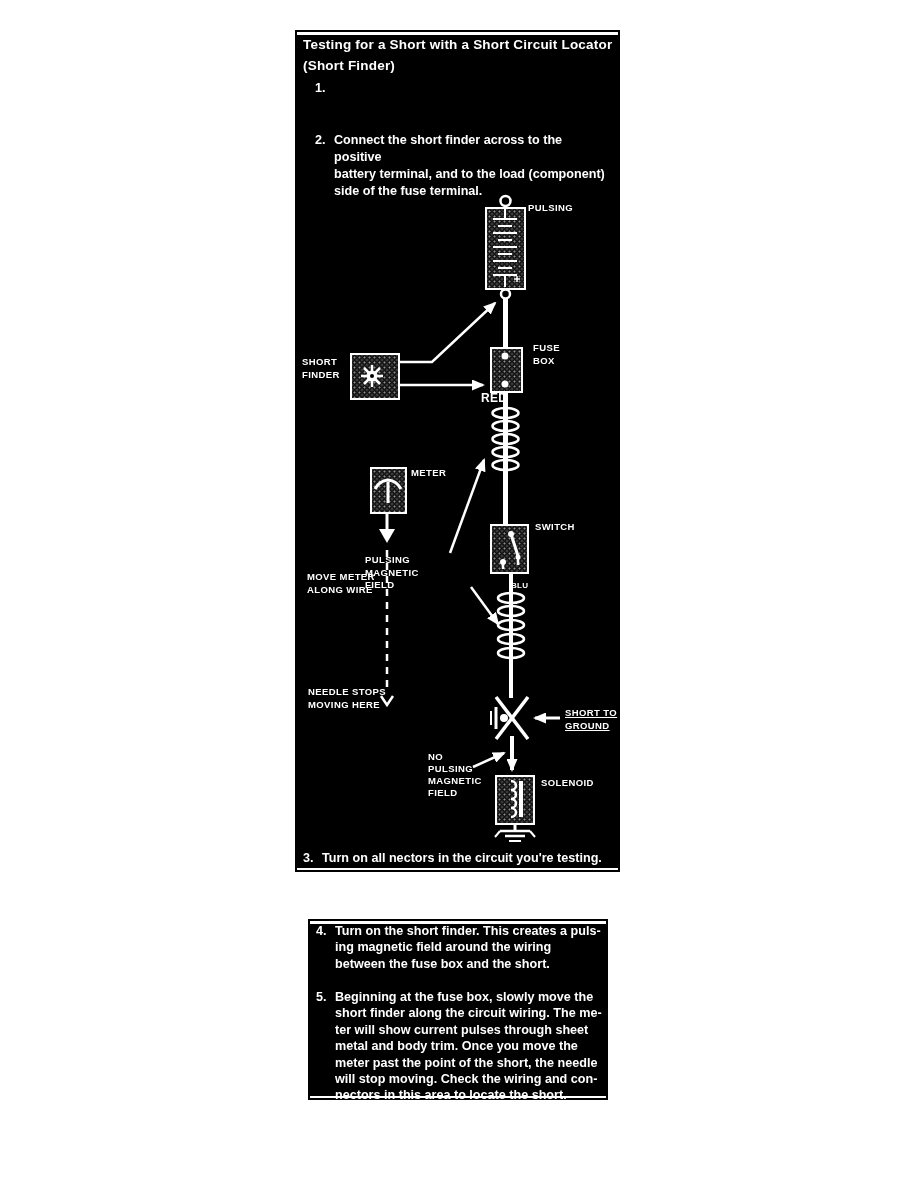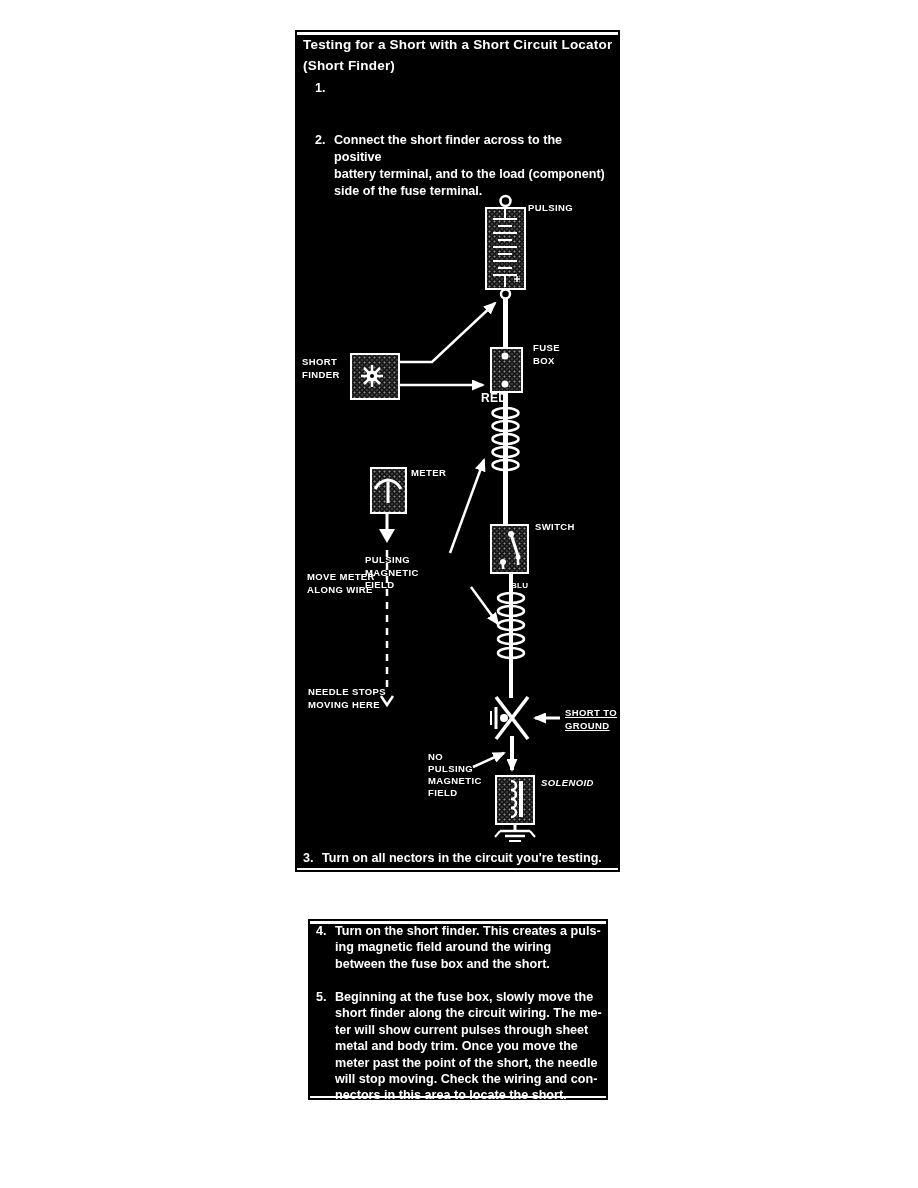--- a/index.html
+++ b/index.html
@@ -199,21 +199,21 @@
       <div class="lbl" style="left:240px;top:491px;">SWITCH</div>
       <div class="lbl tiny" style="left:198px;top:551px;font-size:8px;margin-left:18px;">BLU</div>
       <div class="lbl" style="left:13px;top:656px;">NEEDLE STOPS
 MOVING HERE</div>
       <div class="lbl" style="left:270px;top:677px;text-decoration:underline;">SHORT TO
 GROUND</div>
       <div class="lbl" style="left:133px;top:721px;line-height:12px;">NO
 PULSING
 MAGNETIC
 FIELD</div>
-      <div class="lbl" style="left:246px;top:747px;font-style:italic;">SOLENOID</div>
+      <div class="lbl" style="left:246px;top:747px;">SOLENOID</div>
     </div>
 
     <div class="step" style="left:8px;top:820px;width:312px;">
       <span class="num">3.</span>
       <span class="txt">Turn on all nectors in the circuit you're testing.</span>
     </div>
     <div class="hline bot"></div>
   </section>
 
   <section class="panel panel2">

